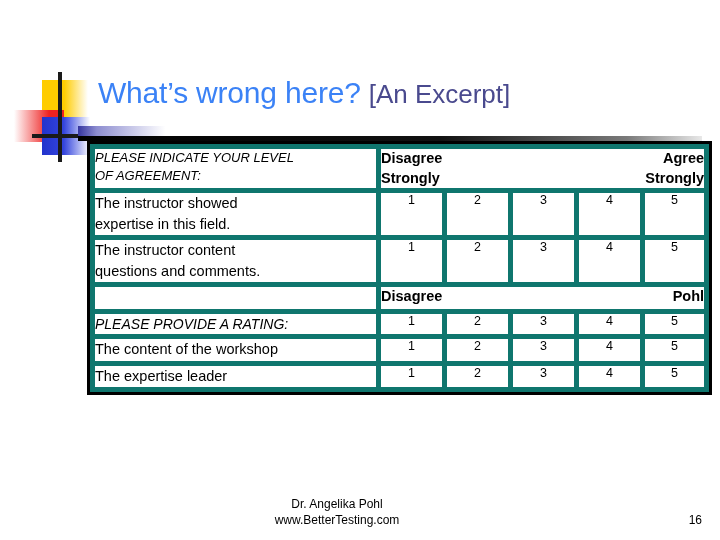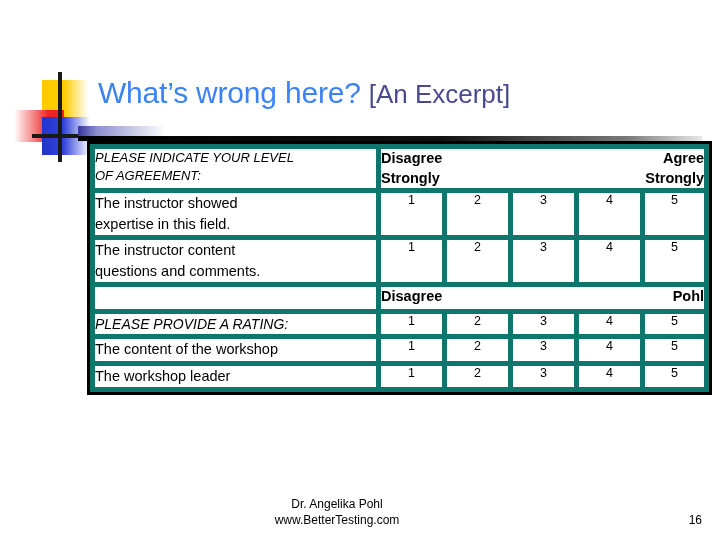--- a/index.html
+++ b/index.html
@@ -274,21 +274,21 @@
     <tr>
       <td class="label-cell">The content of the workshop</td>
       <td class="scale-cell">1</td>
       <td class="scale-cell">2</td>
       <td class="scale-cell">3</td>
       <td class="scale-cell">4</td>
       <td class="scale-cell">5</td>
     </tr>
 
     <tr>
-      <td class="label-cell">The workshop leader</td>
+      <td class="label-cell">The expertise leader</td>
       <td class="scale-cell">1</td>
       <td class="scale-cell">2</td>
       <td class="scale-cell">3</td>
       <td class="scale-cell">4</td>
       <td class="scale-cell">5</td>
     </tr>
   </tbody>
 </table>
 
 <div id="footer">

